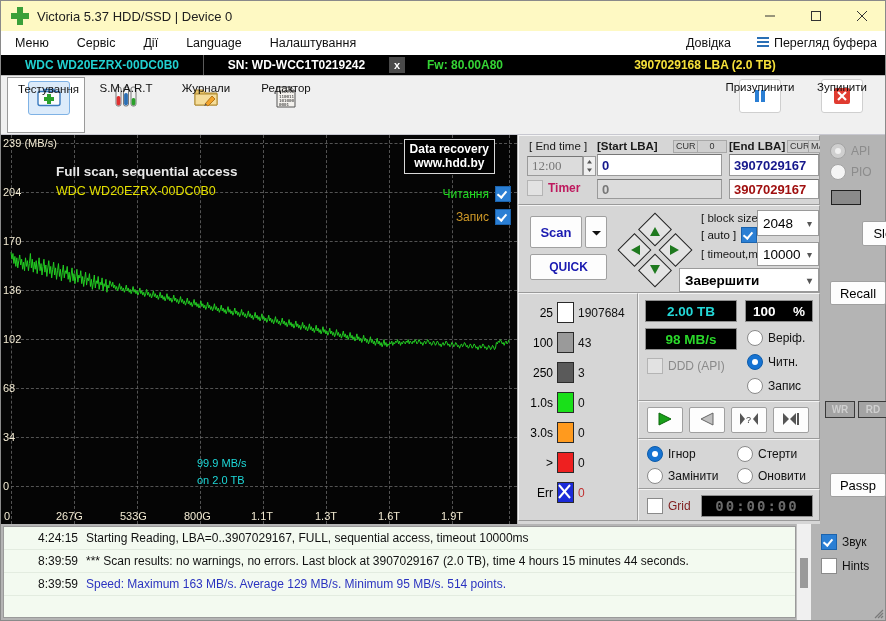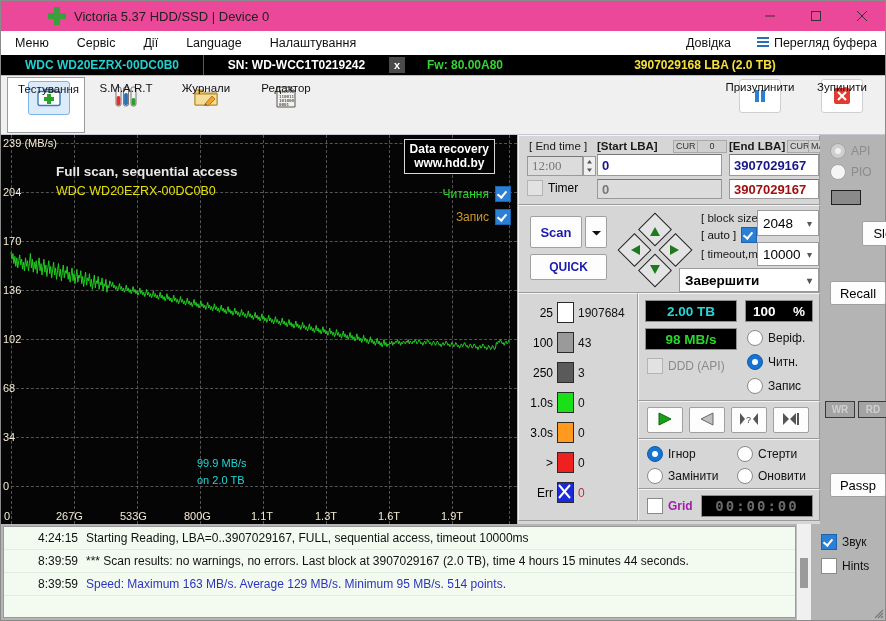--- a/index.html
+++ b/index.html
@@ -12,22 +12,22 @@
   }
   .win{
     position:relative;width:886px;height:621px;
     background:#f0f0f0;
     border:1px solid #8a8a8a;
     box-sizing:border-box;
     display:flex;flex-direction:column;
   }
   
   .titlebar{
-    height:30px;background:#ec4899;display:flex;align-items:center;
-    flex:0 0 auto;border-bottom:none;padding-left:37px;
+    height:30px;background:#fef9c3;display:flex;align-items:center;
+    flex:0 0 auto;border-bottom:none;
   }
   .title-icon{width:22px;height:22px;margin-left:8px;margin-right:6px;position:relative;flex:0 0 auto;}
   .title-icon .v{position:absolute;left:8px;top:2px;width:6px;height:18px;background:#3aa03a;}
   .title-icon .h{position:absolute;left:2px;top:8px;width:18px;height:6px;background:#3aa03a;}
   .title-text{font-size:13px;color:#202020;flex:1 1 auto;}
   .wbtns{display:flex;height:30px;flex:0 0 auto;}
   .wbtn{width:46px;height:30px;display:flex;align-items:center;justify-content:center;color:#333;font-size:13px;}
   .wbtn svg{display:block;}
   
   .menubar{
@@ -349,21 +349,21 @@
           <div class="lbl" style="left:10px;top:4px;">[ End time ]</div>
           <div class="inp gray" style="left:8px;top:20px;width:56px;height:20px;font-weight:normal;font-family:Liberation Serif, serif;">12:00</div>
           <div style="position:absolute;left:64px;top:20px;width:13px;height:20px;border:1px solid #9a9a9a;background:#efefef;box-sizing:border-box;">
             <svg width="11" height="18" viewBox="0 0 11 18">
                 <path d="M5.5 3 L8 6.5 L3 6.5 Z" fill="#555"></path>
                 <path d="M5.5 15 L3 11.5 L8 11.5 Z" fill="#555"></path>
               </svg>
           </div>
           <div class="rrow" style="left:8px;top:44px;">
             <span class="chk dis"></span>
-            <span style="color:#000000;">Timer</span>
+            <span style="color:#be185d;font-weight:bold;">Timer</span>
           </div>
 
           <div class="lbl" style="left:78px;top:4px;font-weight:bold;">[Start LBA]</div>
           <div class="tag" style="left:154px;top:4px;">CUR</div>
           <div class="tag" style="left:178px;top:4px;width:24px;text-align:center;">0</div>
           <div class="inp" style="left:78px;top:18px;width:125px;height:22px;color:#16188c;">0</div>
           <div class="inp gray" style="left:78px;top:43px;width:125px;height:20px;">0</div>
 
           <div class="lbl" style="left:210px;top:4px;font-weight:bold;">[End LBA]</div>
           <div class="tag" style="left:268px;top:4px;">CUR</div>
@@ -530,21 +530,21 @@
           </div>
           <div class="rrow" style="left:98px;top:28px;">
             <span class="radio"></span>
             <span>Оновити</span>
           </div>
         </div>
 
         <div class="panel" style="left:120px;top:354px;width:182px;height:32px;">
           <div class="rrow" style="left:8px;top:8px;">
             <span class="chk"></span>
-            <span style="color:#a21caf;font-weight:bold;">Grid</span>
+            <span style="color:#7f1d1d;font-weight:normal;">Grid</span>
           </div>
           <div class="lcdbox" style="left:62px;top:5px;width:112px;height:22px;color:#6a6a6a;letter-spacing:2px;font-family:'DejaVu Sans Mono',monospace;font-size:14px;">00:00:00</div>
         </div>
       </div>
 
       <div class="farcol">
         <div class="rrow" style="left:10px;top:8px;">
           <span class="radio" style="background:#cfcfcf;border-color:#a5a5a5;">
             <span style="position:absolute;left:4px;top:4px;width:6px;height:6px;border-radius:50%;background:#f0f0f0;display:block;"></span>
           </span>

